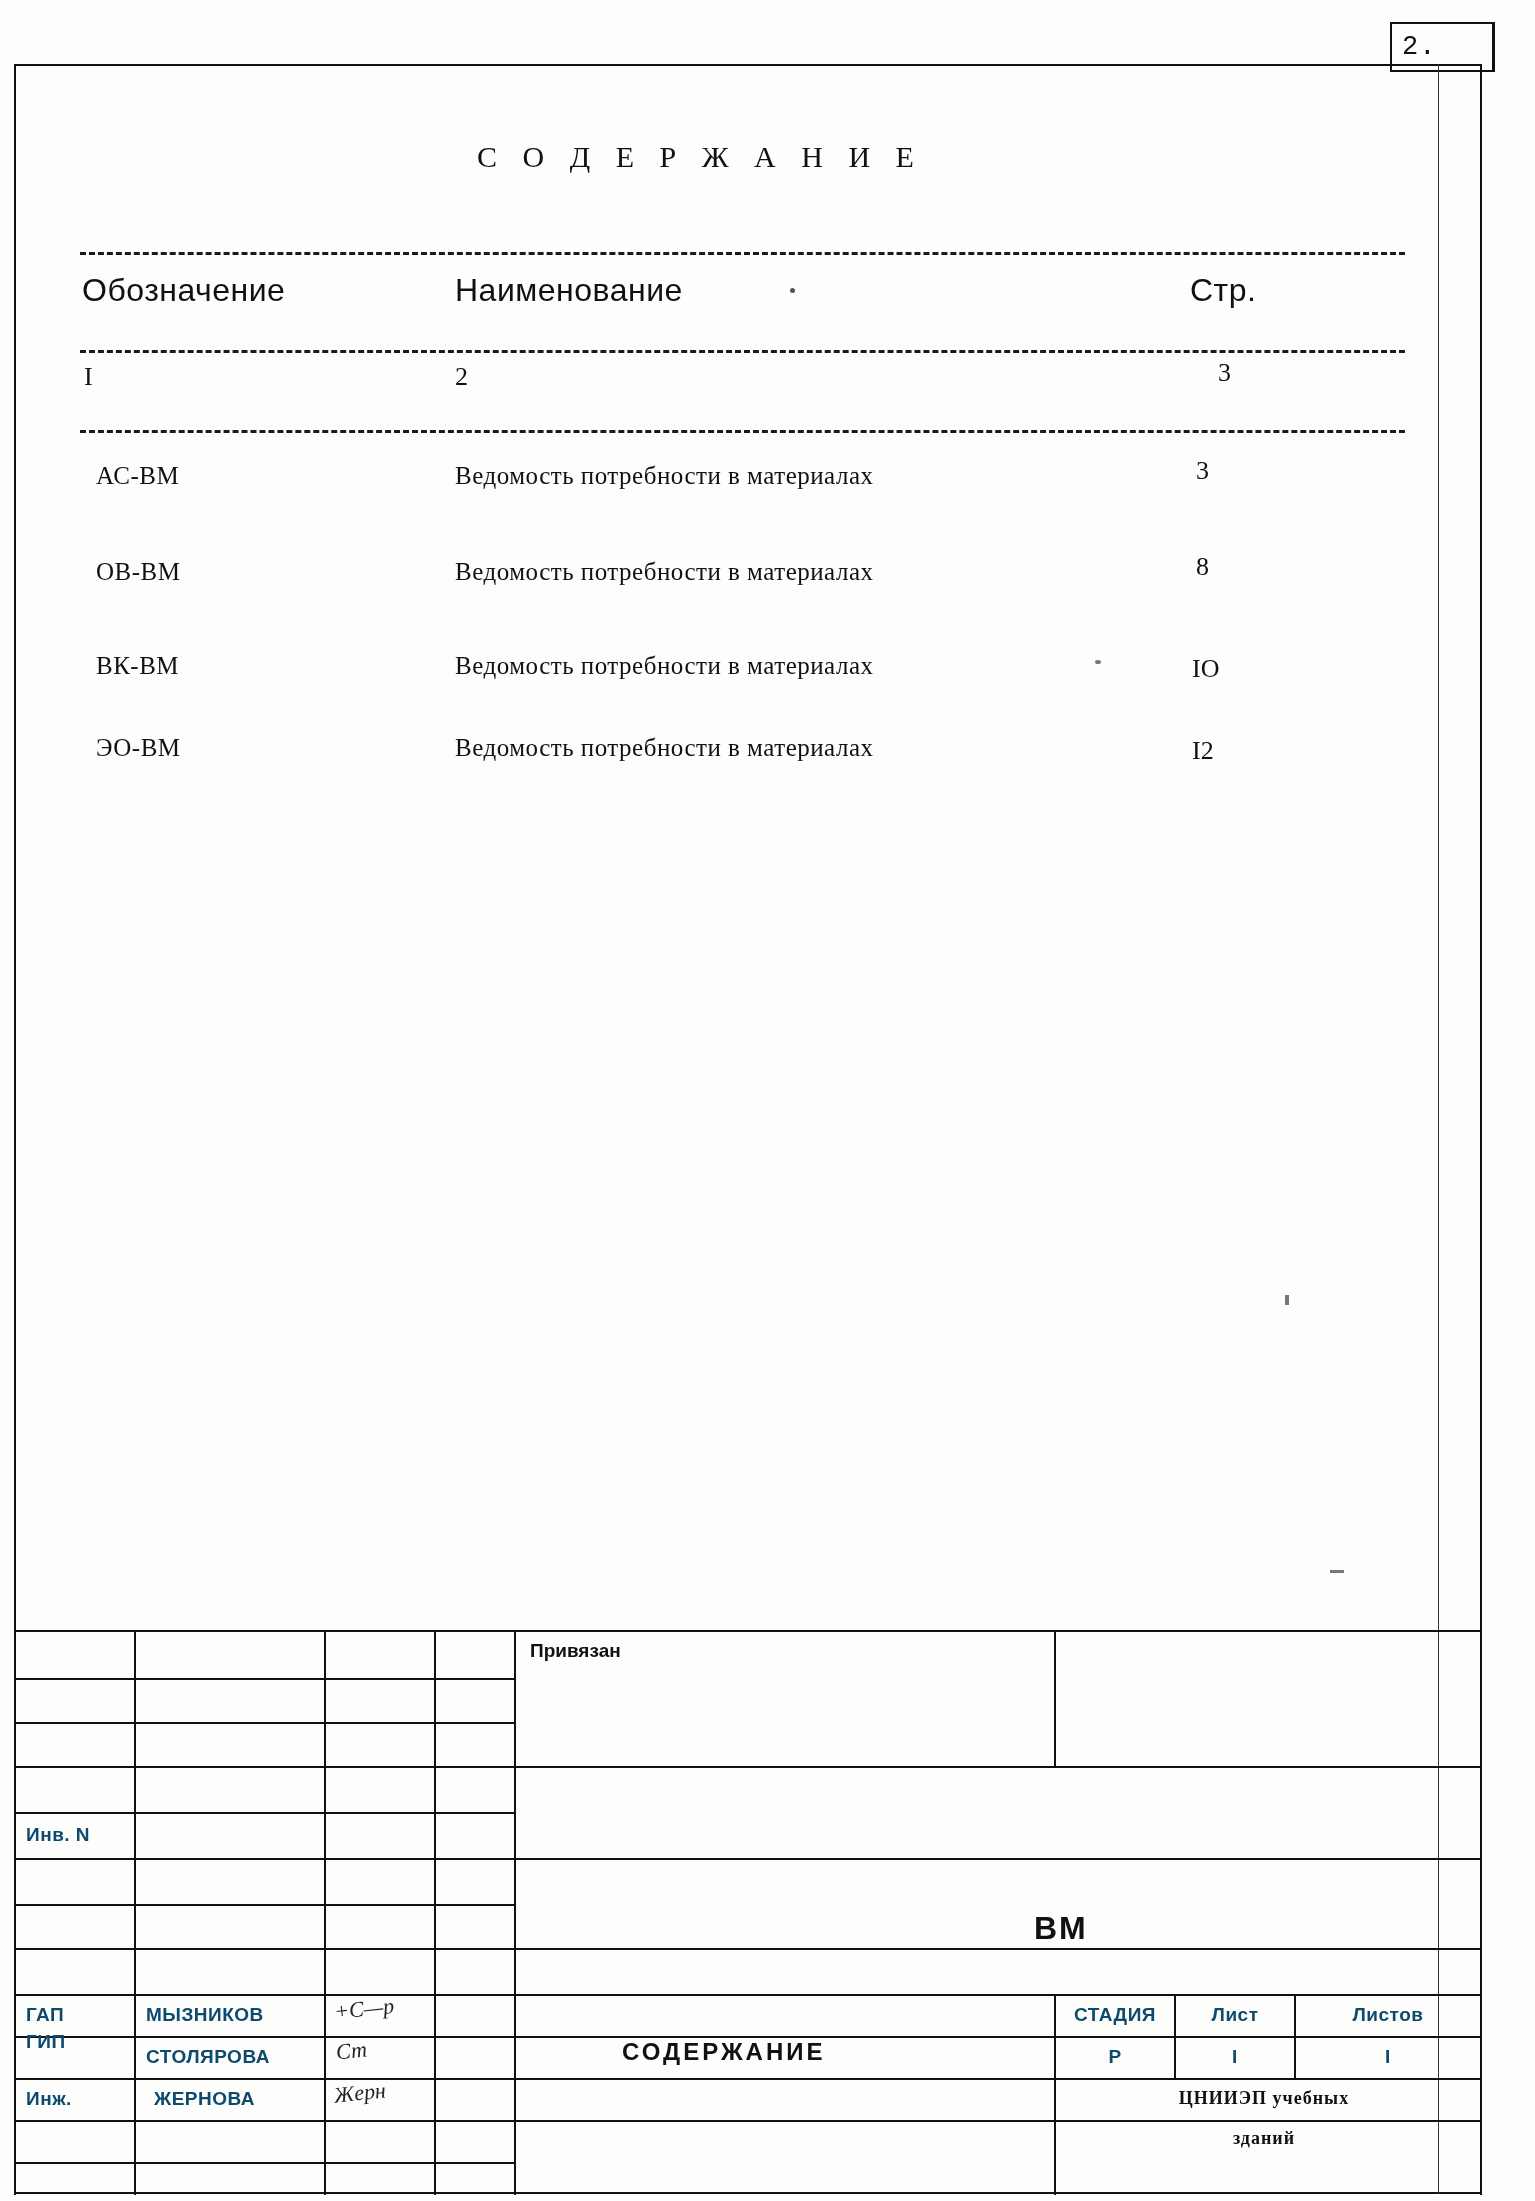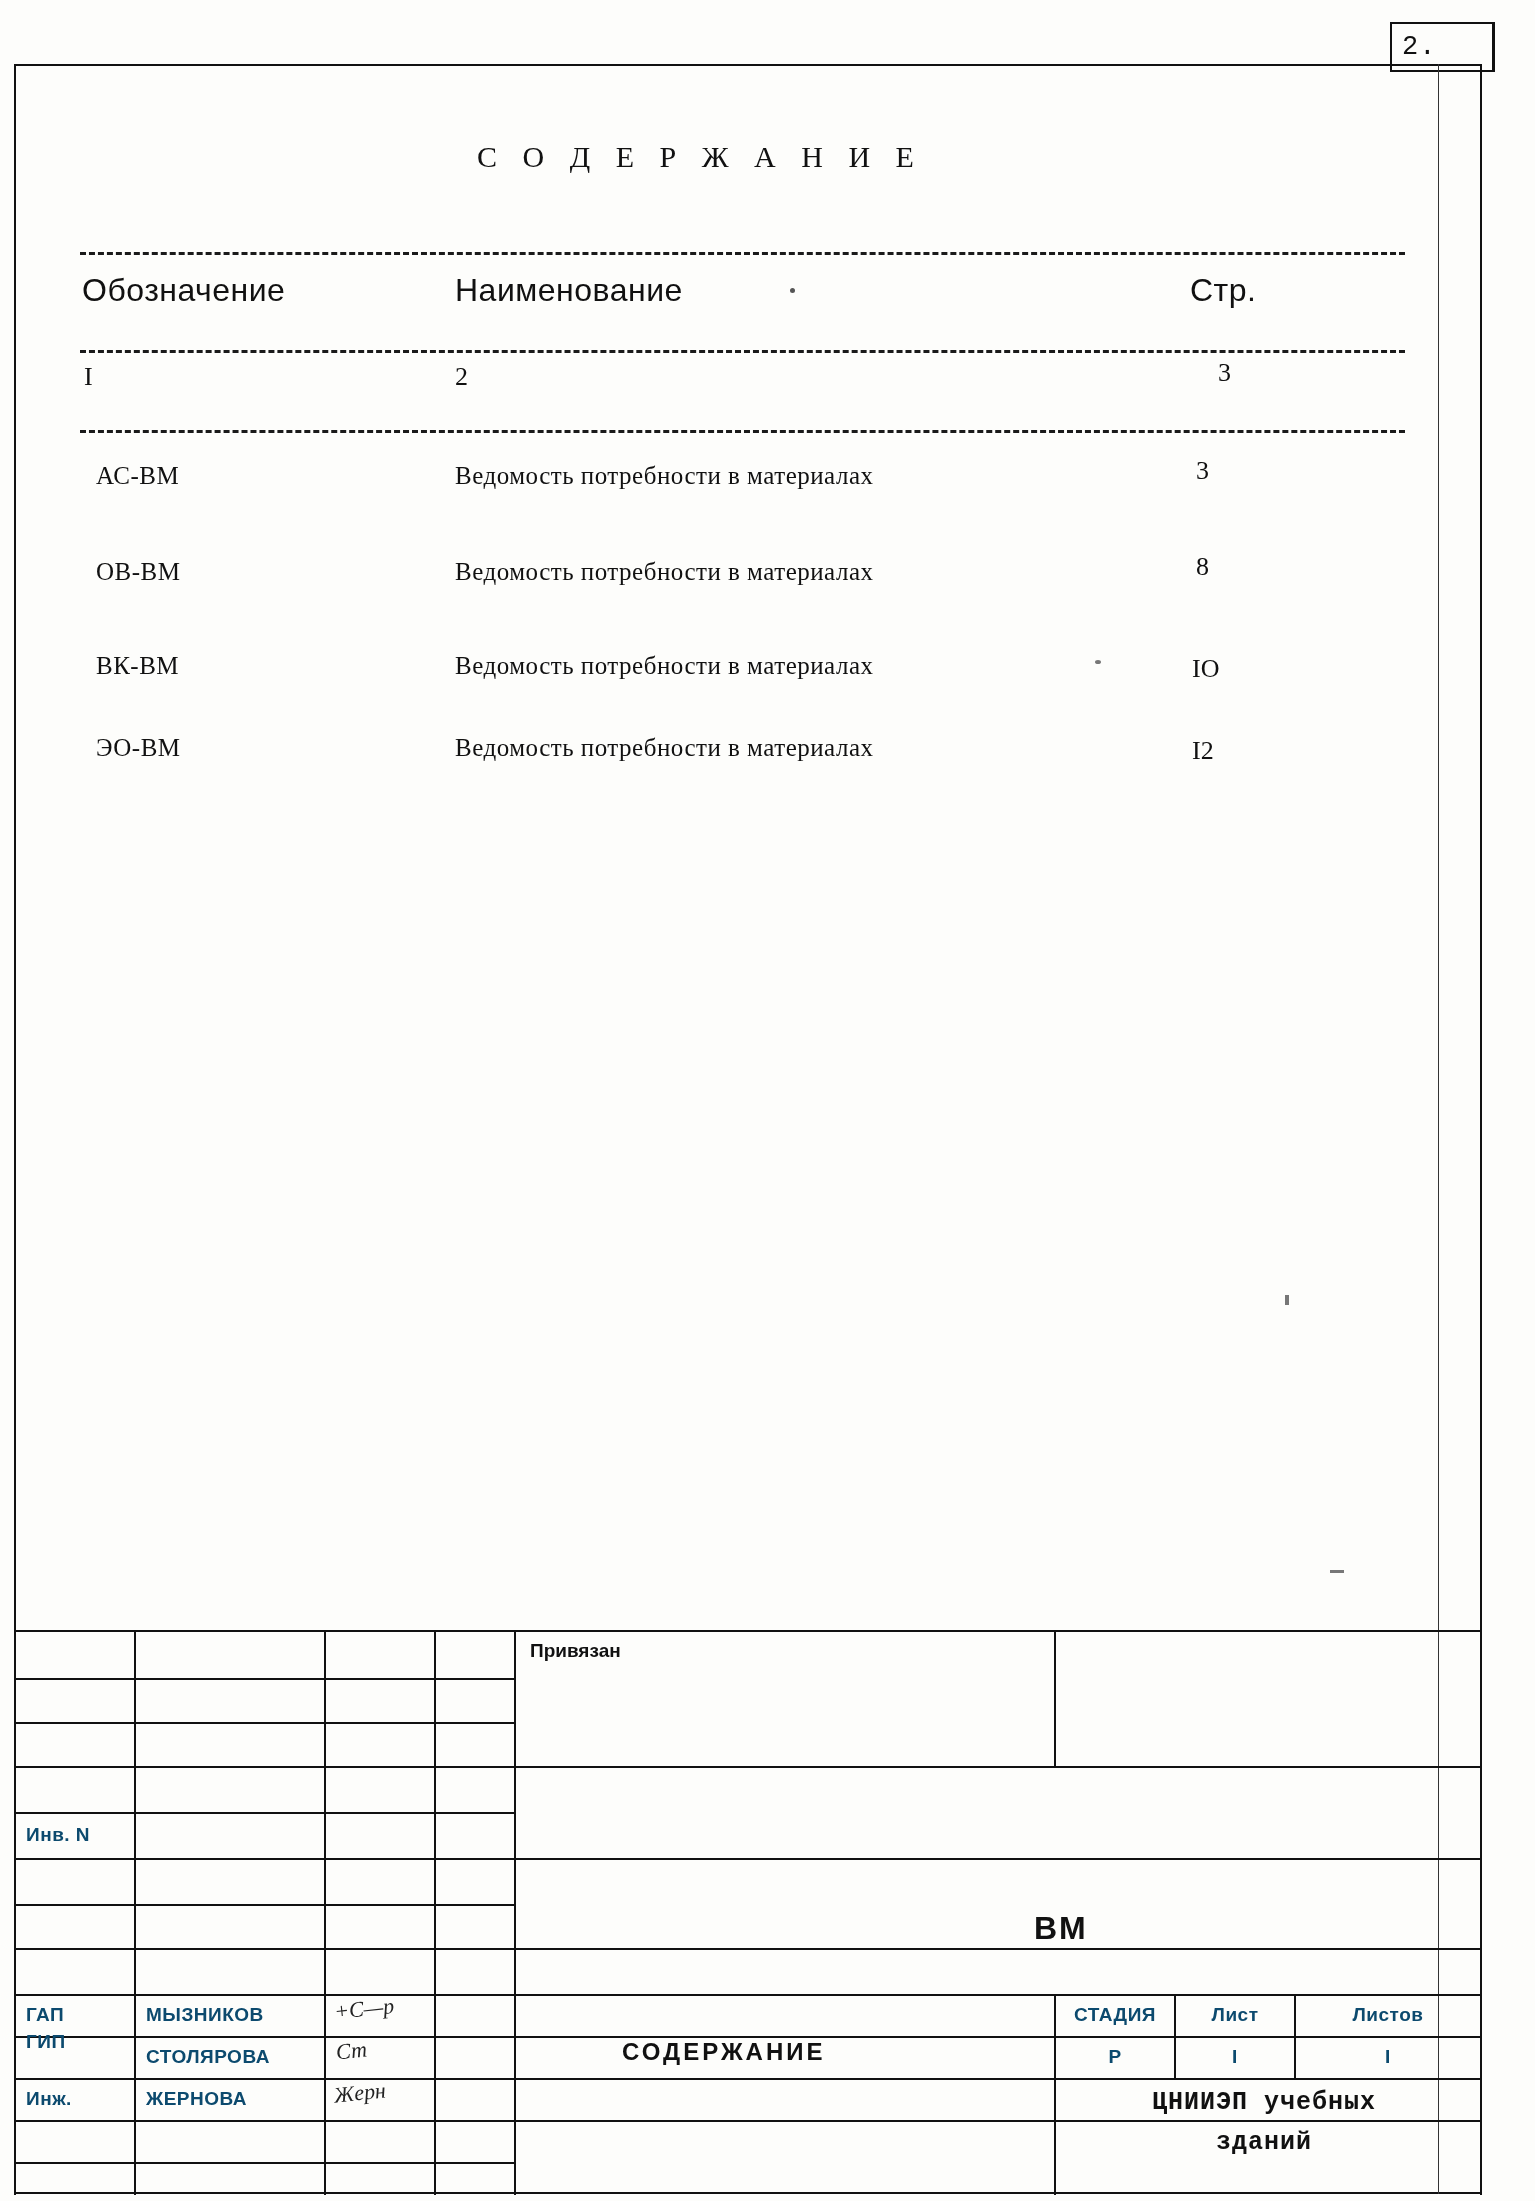--- a/index.html
+++ b/index.html
@@ -198,22 +198,22 @@
   }
   .sod-mid {
     position: absolute;
     font-family: "Liberation Sans", sans-serif;
     font-size: 24px;
     font-weight: bold;
     letter-spacing: 3px;
   }
   .org {
     position: absolute;
-    font-family: Liberation Mono, monospace;
-    font-size: 25px;
+    font-family: Liberation Serif, serif;
+    font-size: 18px;
     font-weight: bold;
     letter-spacing: 1px;
     text-align: center;
     width: 380px;
   }
   .privyazan {
     position: absolute;
     font-family: "Liberation Sans", sans-serif;
     font-size: 19px;
     font-weight: bold;
@@ -307,21 +307,21 @@
 
     <div class="cell lbl-small" style="left:12px;  top:364px; height:42px;">ГАП</div>
     <div class="cell lbl-small" style="left:132px; top:364px; height:42px;">МЫЗНИКОВ</div>
     <div class="sig" style="left:320px; top:366px;">+С—р</div>
 
     <div class="cell lbl-small" style="left:12px;  top:390px; height:44px;">ГИП</div>
     <div class="cell lbl-small" style="left:132px; top:406px; height:42px;">СТОЛЯРОВА</div>
     <div class="sig" style="left:322px; top:408px;">Ст</div>
 
     <div class="cell lbl-small" style="left:12px;  top:448px; height:42px;">Инж.</div>
-    <div class="cell lbl-small" style="left:132px; top:448px; height:42px;">ЖЕРНОВА</div>
+    <div class="cell lbl-small" style="left:140px; top:448px; height:42px;">ЖЕРНОВА</div>
     <div class="sig" style="left:320px; top:450px;">Жерн</div>
 
     <div class="cell center lbl-small" style="left:1042px; top:364px; width:118px; height:42px;">СТАДИЯ</div>
     <div class="cell center lbl-small" style="left:1162px; top:364px; width:118px; height:42px;border-radius:17px;">Лист</div>
     <div class="cell center lbl-small" style="left:1282px; top:364px; width:184px; height:42px;">Листов</div>
 
     <div class="cell center lbl-small" style="left:1042px; top:406px; width:118px; height:42px;">Р</div>
     <div class="cell center lbl-small" style="left:1162px; top:406px; width:118px; height:42px;">I</div>
     <div class="cell center lbl-small" style="left:1282px; top:406px; width:184px; height:42px;">I</div>
 

